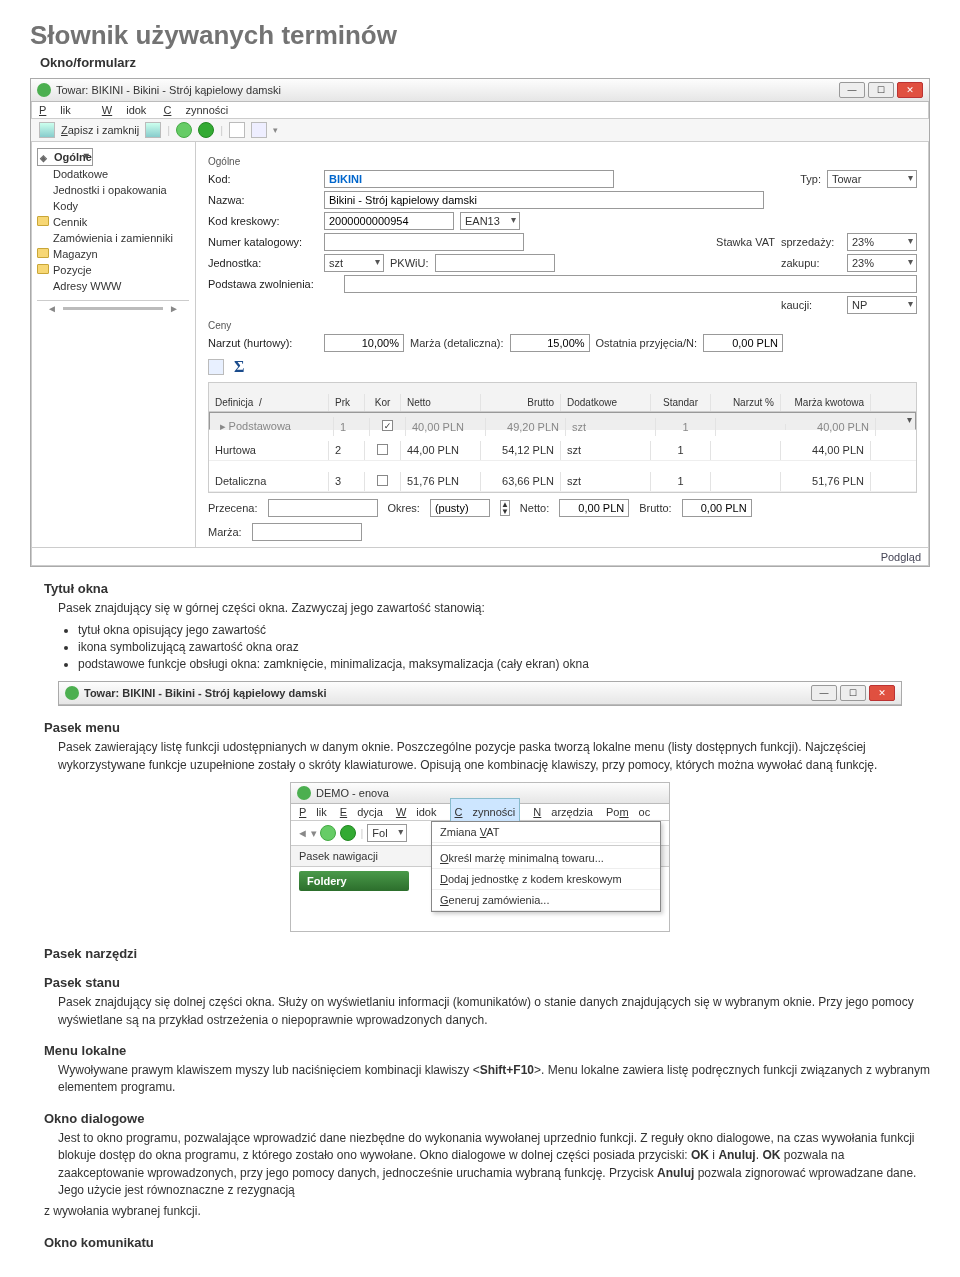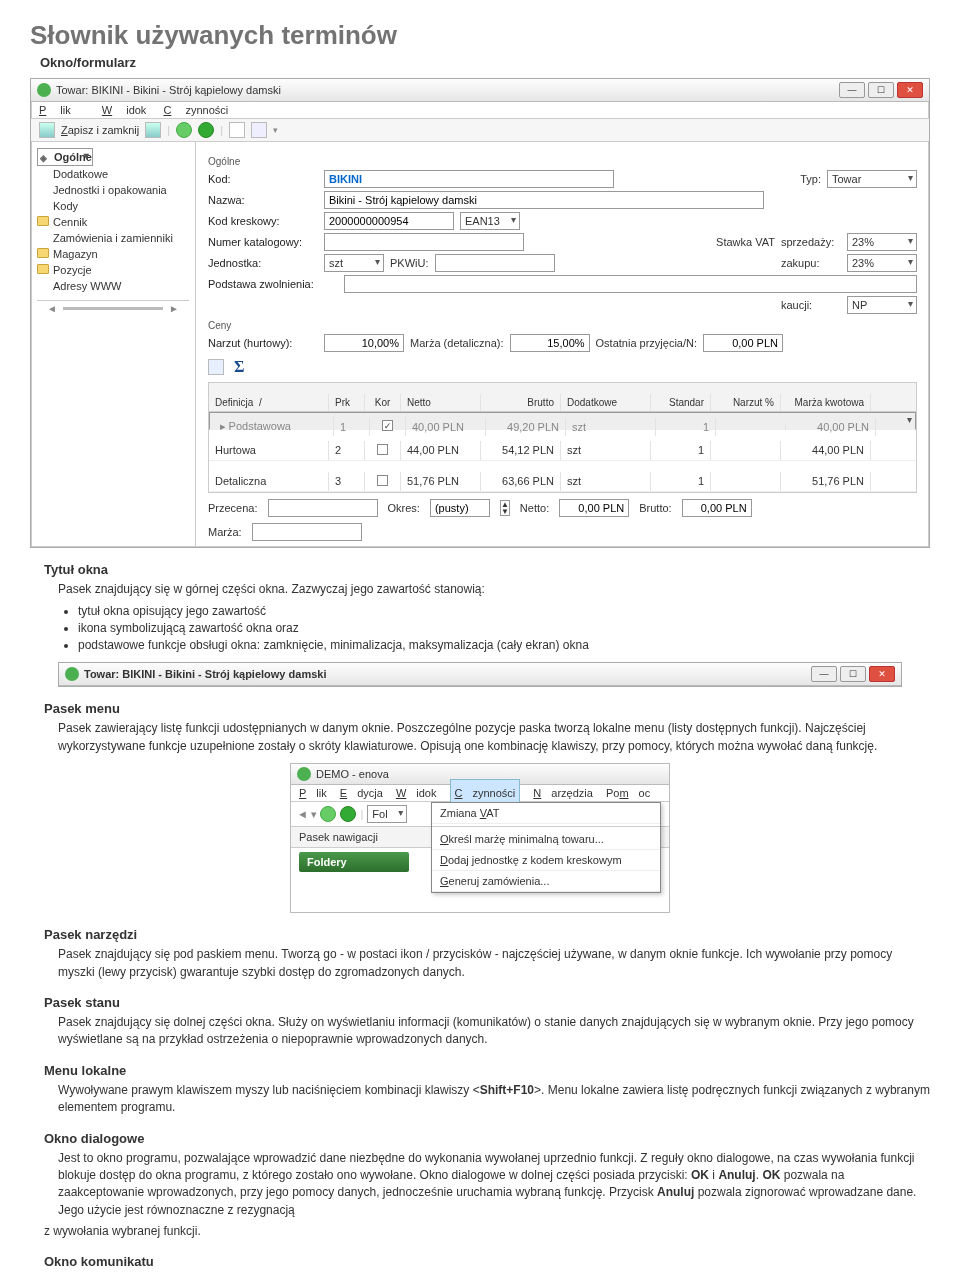--- a/index.html
+++ b/index.html
@@ -38,21 +38,21 @@
   .group-label { color:#555; font-size:10px; margin:6px 0 3px 0; }
   .row { display:flex; align-items:center; gap:6px; margin:3px 0; }
   .lbl { width:110px; color:#222; }
   .inp { border:1px solid #999; height:18px; padding:1px 4px; font-size:11px; background:#fff; }
   .sel { border:1px solid #999; height:18px; font-size:11px; background:#fff; padding:0 16px 0 4px; position:relative; display:inline-flex; align-items:center; }
   .sel::after{content:"▾";position:absolute;right:3px;top:1px;font-size:10px;color:#555;}
   .r-col {margin-left:auto;display:flex;align-items:center;gap:6px;}
   .grid1 { border:1px solid #ccc; margin-top:6px; }
   .gridhead { display:flex; background:#f3f3f3; border-bottom:1px solid #ccc; font-size:10px; }
   .gridhead div,.gridrow div { padding:3px 6px; border-right:1px solid #e3e3e3;margin-top:11px; }
-  .c-def{width:120px;} .c-prk{width:36px;} .c-kor{width:36px;text-align:center;} .c-net{width:80px;text-align:left;} .c-bru{width:80px;text-align:right;} .c-jed{width:90px;} .c-std{width:60px;text-align:right;} .c-nar{width:70px;text-align:right;} .c-mk{width:90px;text-align:right;}
+  .c-def{width:120px;} .c-prk{width:36px;} .c-kor{width:36px;text-align:center;} .c-net{width:80px;text-align:left;} .c-bru{width:80px;text-align:right;} .c-jed{width:90px;} .c-std{width:60px;text-align:center;} .c-nar{width:70px;text-align:right;} .c-mk{width:90px;text-align:right;}
   .gridrow { display:flex; border-bottom:1px solid #eee; font-size:11px; }
   .gridrow.sel { background:#eee; color:#888; }
   .chk{width:11px;height:11px;border:1px solid #888;display:inline-block;background:#fff;}
   .chk.on::after{content:"✓";font-size:9px;position:relative;top:-2px;left:0;color:#333;}
   .footer-row { display:flex; align-items:center; gap:10px; margin-top:6px; font-size:11px;}
   .status-right{ text-align:right;padding:3px 8px;border-top:1px solid #ccc;color:#445;font-size:11px;}
   .hr-sb{border-top:1px solid #ccc;margin-top:6px;display:flex;align-items:center;font-size:10px;color:#888;padding:2px 4px;}
   .arrow{padding:0 6px;}
 
   
@@ -260,20 +260,21 @@
           <input class="inp" style="width: 70px; text-align: right;" value="0,00 PLN">
           <span>Brutto:</span>
           <input class="inp" style="width: 70px; text-align: right;" value="0,00 PLN">
         </div>
         <div class="footer-row">
           <span>Marża:</span>
           <input class="inp" style="width: 110px;">
         </div>
       </div>
     </div>
+    <div class="status-right">Podgląd</div>
   </div>
 
   <div class="sub2">Tytuł okna</div>
   <div class="para">Pasek znajdujący się w górnej części okna. Zazwyczaj jego zawartość stanowią:</div>
   <ul class="bullets">
     <li>tytuł okna opisujący jego zawartość</li>
     <li>ikona symbolizującą zawartość okna oraz</li>
     <li>podstawowe funkcje obsługi okna: zamknięcie, minimalizacja, maksymalizacja (cały ekran) okna</li>
   </ul>
 
@@ -321,21 +322,20 @@
         <div class="pitem">Zmiana <span class="u">V</span>AT</div>
         <div class="sep"></div>
         <div class="pitem"><span class="u">O</span>kreśl marżę minimalną towaru...</div>
         <div class="pitem"><span class="u">D</span>odaj jednostkę z kodem kreskowym</div>
         <div class="pitem"><span class="u">G</span>eneruj zamówienia...</div>
       </div>
     </div>
   </div>
 
   <div class="sub2">Pasek narzędzi</div>
-  <div class="para">Pasek znajdujący się pod paskiem menu. Tworzą go - w postaci ikon / przycisków - najczęściej używane, w danym oknie funkcje. Ich wywołanie przy pomocy myszki (lewy przycisk) gwarantuje szybki dostęp do zgromadzonych danych.</div>
 
   <div class="sub2">Pasek stanu</div>
   <div class="para">Pasek znajdujący się dolnej części okna. Służy on wyświetlaniu informacji (komunikatów) o stanie danych znajdujących się w wybranym oknie. Przy jego pomocy wyświetlane są na przykład ostrzeżenia o niepoprawnie wprowadzonych danych.</div>
 
   <div class="sub2">Menu lokalne</div>
   <div class="para">Wywoływane prawym klawiszem myszy lub naciśnięciem kombinacji klawiszy &lt;<b>Shift+F10</b>&gt;. Menu lokalne zawiera listę podręcznych funkcji związanych z wybranym elementem programu.</div>
 
   <div class="sub2">Okno dialogowe</div>
   <div class="para">Jest to okno programu, pozwalające wprowadzić dane niezbędne do wykonania wywołanej uprzednio funkcji. Z reguły okno dialogowe, na czas wywołania funkcji blokuje dostęp do okna programu, z którego zostało ono wywołane. Okno dialogowe w dolnej części posiada przyciski: <b>OK</b> i <b>Anuluj</b>. <b>OK</b> pozwala na zaakceptowanie wprowadzonych, przy jego pomocy danych, jednocześnie uruchamia wybraną funkcję. Przycisk <b>Anuluj</b> pozwala zignorować wprowadzane dane. Jego użycie jest równoznaczne z rezygnacją</div>
   <div class="para" style="margin-left:14px;">z wywołania wybranej funkcji.</div>

